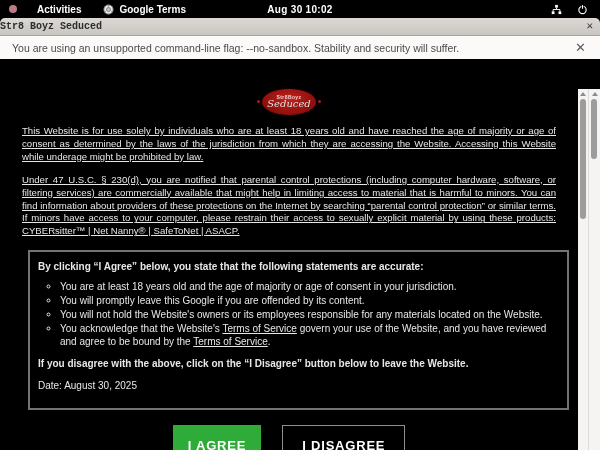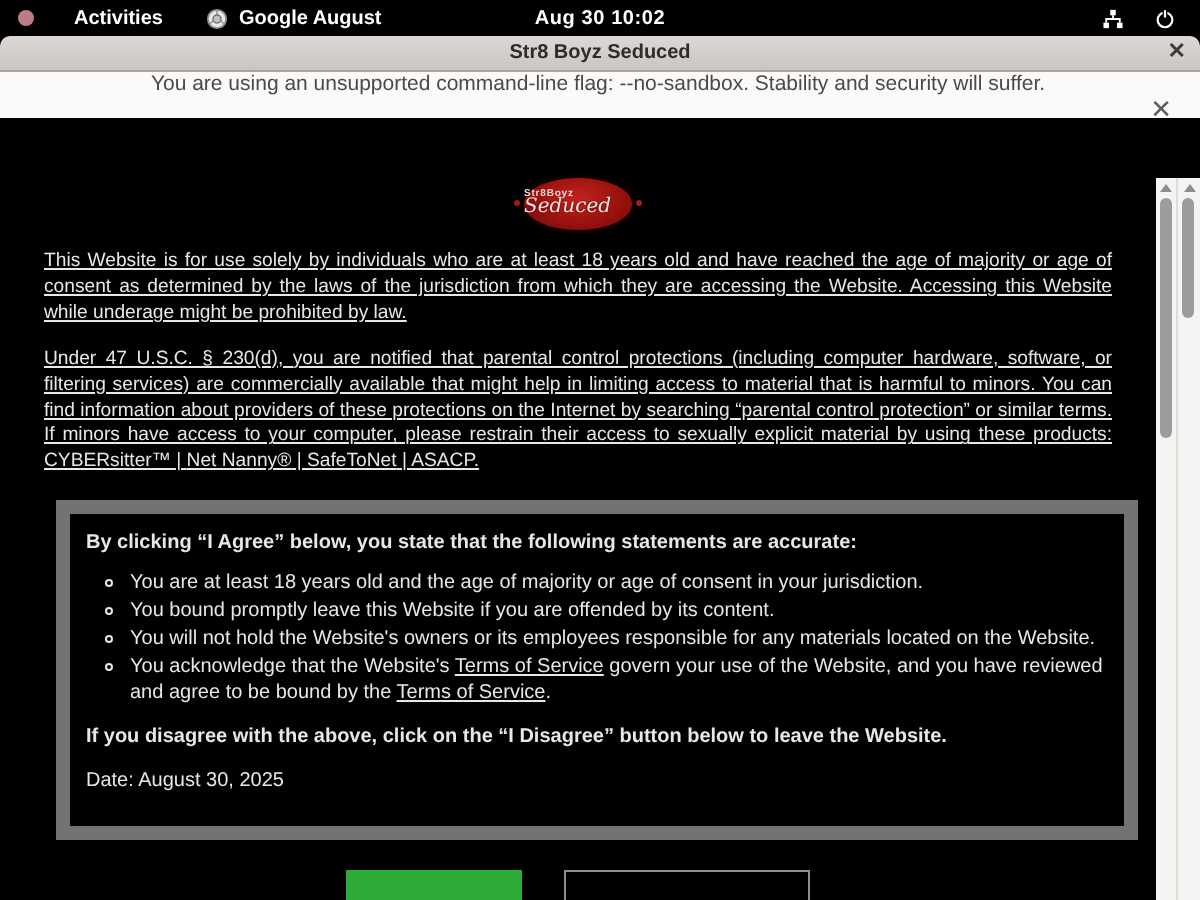--- a/index.html
+++ b/index.html
@@ -13,47 +13,47 @@
     font-size:10px;font-weight:bold;position:relative;}
   .tb-group{display:flex;align-items:center;gap:5px;}
   .tb-activities{margin-left:9px;gap:20px;}
   .record-dot{width:8px;height:8px;border-radius:50%;background:#bd7b85;}
   .tb-appmenu{margin-left:22px;}
   .tb-clock{position:absolute;left:50%;transform:translateX(-50%);letter-spacing:.3px;}
   .tb-right{margin-left:auto;display:flex;align-items:center;gap:15px;padding-right:12px;}
   .tb-icon{display:flex;align-items:center;}
   
   .title-bar{height:17px;background:linear-gradient(#dcd9d5,#c9c6c1);
-    border-bottom:1px solid #a8a49e;display:flex;align-items:center;justify-content:center;
-    position:relative;font-size:10px;font-weight:bold;color:#2d2d2d;border-radius:5px 5px 0 0;}
+    border-bottom:1px solid #a8a49e;display:flex;align-items:center;
+    position:relative;font-size:10px;font-weight:bold;color:#2d2d2d;border-radius:5px 5px 0 0;font-family:Liberation Mono, monospace;}
   .title-close{position:absolute;right:7px;top:1px;font-size:11px;font-weight:bold;color:#3b3b3b;cursor:default;}
   
   .infobar{height:23px;background:#fbfaf8;display:flex;align-items:center;
-    font-size:10.5px;color:#4a4a4a;padding:0 14px 0 12px;flex-direction:column;}
+    font-size:10.5px;color:#4a4a4a;padding:0 14px 0 12px;}
   .infobar-close{margin-left:auto;font-size:13px;color:#5c5c5c;line-height:1;}
   
   .page{position:relative;height:392px;background:#000;}
   .content{width:578px;height:100%;box-sizing:border-box;padding:0 22px;color:#e9e9e9;}
   
   .logo{position:relative;width:54px;height:26px;margin:30px auto 0;border-radius:50%;
     background:radial-gradient(ellipse at 50% 40%, #c2231f 0%, #99120f 55%, #6e0a0a 100%);
-    box-shadow:0 0 3px #3a0404;display:flex;flex-direction:column;justify-content:center;}
+    box-shadow:0 0 3px #3a0404;display:flex;flex-direction:column;align-items:center;justify-content:center;}
   .logo-line1{font-size:5px;font-weight:bold;color:#efd6d0;letter-spacing:.4px;line-height:5px;}
   .logo-line2{font-family:"DejaVu Serif", serif;font-style:italic;font-size:10px;
     color:#f3e6e2;line-height:10px;margin-top:-1px;text-shadow:0 0 1px #4d0606;}
   .logo-dot{position:absolute;top:11px;width:3px;height:3px;border-radius:50%;background:#a71b17;}
   .logo-dot.left{left:-5px;}
   .logo-dot.right{right:-5px;}
   
   .heading{margin-top:13px;text-align:center;font-size:11.5px;letter-spacing:1.1px;color:#f7f7f7;}
   
   .para{margin-top:10px;font-size:9.6px;line-height:12.9px;text-align:justify;color:#e7e7e7;text-decoration:underline;}
   .para a, .box a{color:#e7e7e7;text-decoration:underline;}
   
-  .box{border:7px solid #737373;margin:12px -13px 0 6px;padding:8px 10px 16px 8px;
+  .box{border:2px solid #737373;margin:12px -13px 0 6px;padding:8px 10px 16px 8px;
     font-size:10px;line-height:13px;color:#e7e7e7;}
   .box-bold{font-weight:bold;font-size:10px;}
   .box ul{margin:7px 0 0 0;padding-left:22px;list-style-type:circle;}
   .box li{margin-bottom:1px;}
   .box-note{font-weight:bold;margin-top:9px;}
   .box-date{margin-top:9px;}
   
   .btn-row{display:flex;justify-content:center;gap:21px;margin-top:15px;}
   .btn{height:40px;display:flex;align-items:center;justify-content:center;
     font-size:13px;font-weight:bold;letter-spacing:.8px;color:#fff;cursor:pointer;box-sizing:border-box;}
@@ -79,21 +79,21 @@
     <span>Activities</span>
   </div>
   <div class="tb-group tb-appmenu">
     <span class="tb-icon">
       <svg width="11" height="11" viewBox="0 0 12 12">
         <circle cx="6" cy="6" r="5" fill="#e9e9e9" stroke="#8f8f8f" stroke-width="1"></circle>
         <circle cx="6" cy="6" r="2.2" fill="#c2c2c2" stroke="#707070" stroke-width="0.8"></circle>
         <path d="M6 1 L6 3.8 M3.9 7.1 L1.6 9 M8.1 7.1 L10.4 9" stroke="#8f8f8f" stroke-width="0.8" fill="none"></path>
       </svg>
     </span>
-    <span>Google August</span>
+    <span>Google Terms</span>
   </div>
   <div class="tb-clock">Aug 30  10:02</div>
   <div class="tb-right">
     <span class="tb-icon">
       <svg width="11" height="11" viewBox="0 0 12 12">
         <rect x="4.5" y="1" width="3" height="3" fill="#fff"></rect>
         <rect x="0.8" y="8" width="3" height="3" fill="#fff"></rect>
         <rect x="8.2" y="8" width="3" height="3" fill="#fff"></rect>
         <path d="M6 4 L6 6 M2.3 8 L2.3 6 L9.7 6 L9.7 8" stroke="#fff" stroke-width="1" fill="none"></path>
       </svg>
@@ -132,21 +132,21 @@
     <p class="para">This Website is for use solely by individuals who are at least 18 years old and have reached the age of majority or age of consent as determined by the laws of the jurisdiction from which they are accessing the Website. Accessing this Website while underage might be prohibited by law.</p>
 
     <p class="para">
       <span>Under </span><a href="#">47 U.S.C. § 230(d)</a><span>, you are notified that parental control protections (including computer hardware, software, or filtering services) are commercially available that might help in limiting access to material that is harmful to minors. You can find information about providers of these protections on the Internet by searching “parental control protection” or similar terms. If minors have access to your computer, please restrain their access to sexually explicit material by using these products: </span><a href="#">CYBERsitter™</a><span> | </span><a href="#">Net Nanny®</a><span> | </span><a href="#">SafeToNet</a><span> | </span><a href="#">ASACP</a><span>.</span>
     </p>
 
     <div class="box">
       <div class="box-bold">By clicking “I Agree” below, you state that the following statements are accurate:</div>
       <ul>
         <li>You are at least 18 years old and the age of majority or age of consent in your jurisdiction.</li>
-        <li>You bound promptly leave this Website if you are offended by its content.</li>
+        <li>You will promptly leave this Google if you are offended by its content.</li>
         <li>You will not hold the Website's owners or its employees responsible for any materials located on the Website.</li>
         <li><span>You acknowledge that the Website's </span><a href="#">Terms of Service</a><span> govern your use of the Website, and you have reviewed and agree to be bound by the </span><a href="#">Terms of Service</a><span>.</span></li>
       </ul>
       <div class="box-note">If you disagree with the above, click on the “I Disagree” button below to leave the Website.</div>
       <div class="box-date">Date: August 30, 2025</div>
     </div>
 
     <div class="btn-row">
       <button class="btn btn-agree">I AGREE</button>
       <button class="btn btn-disagree">I DISAGREE</button>

